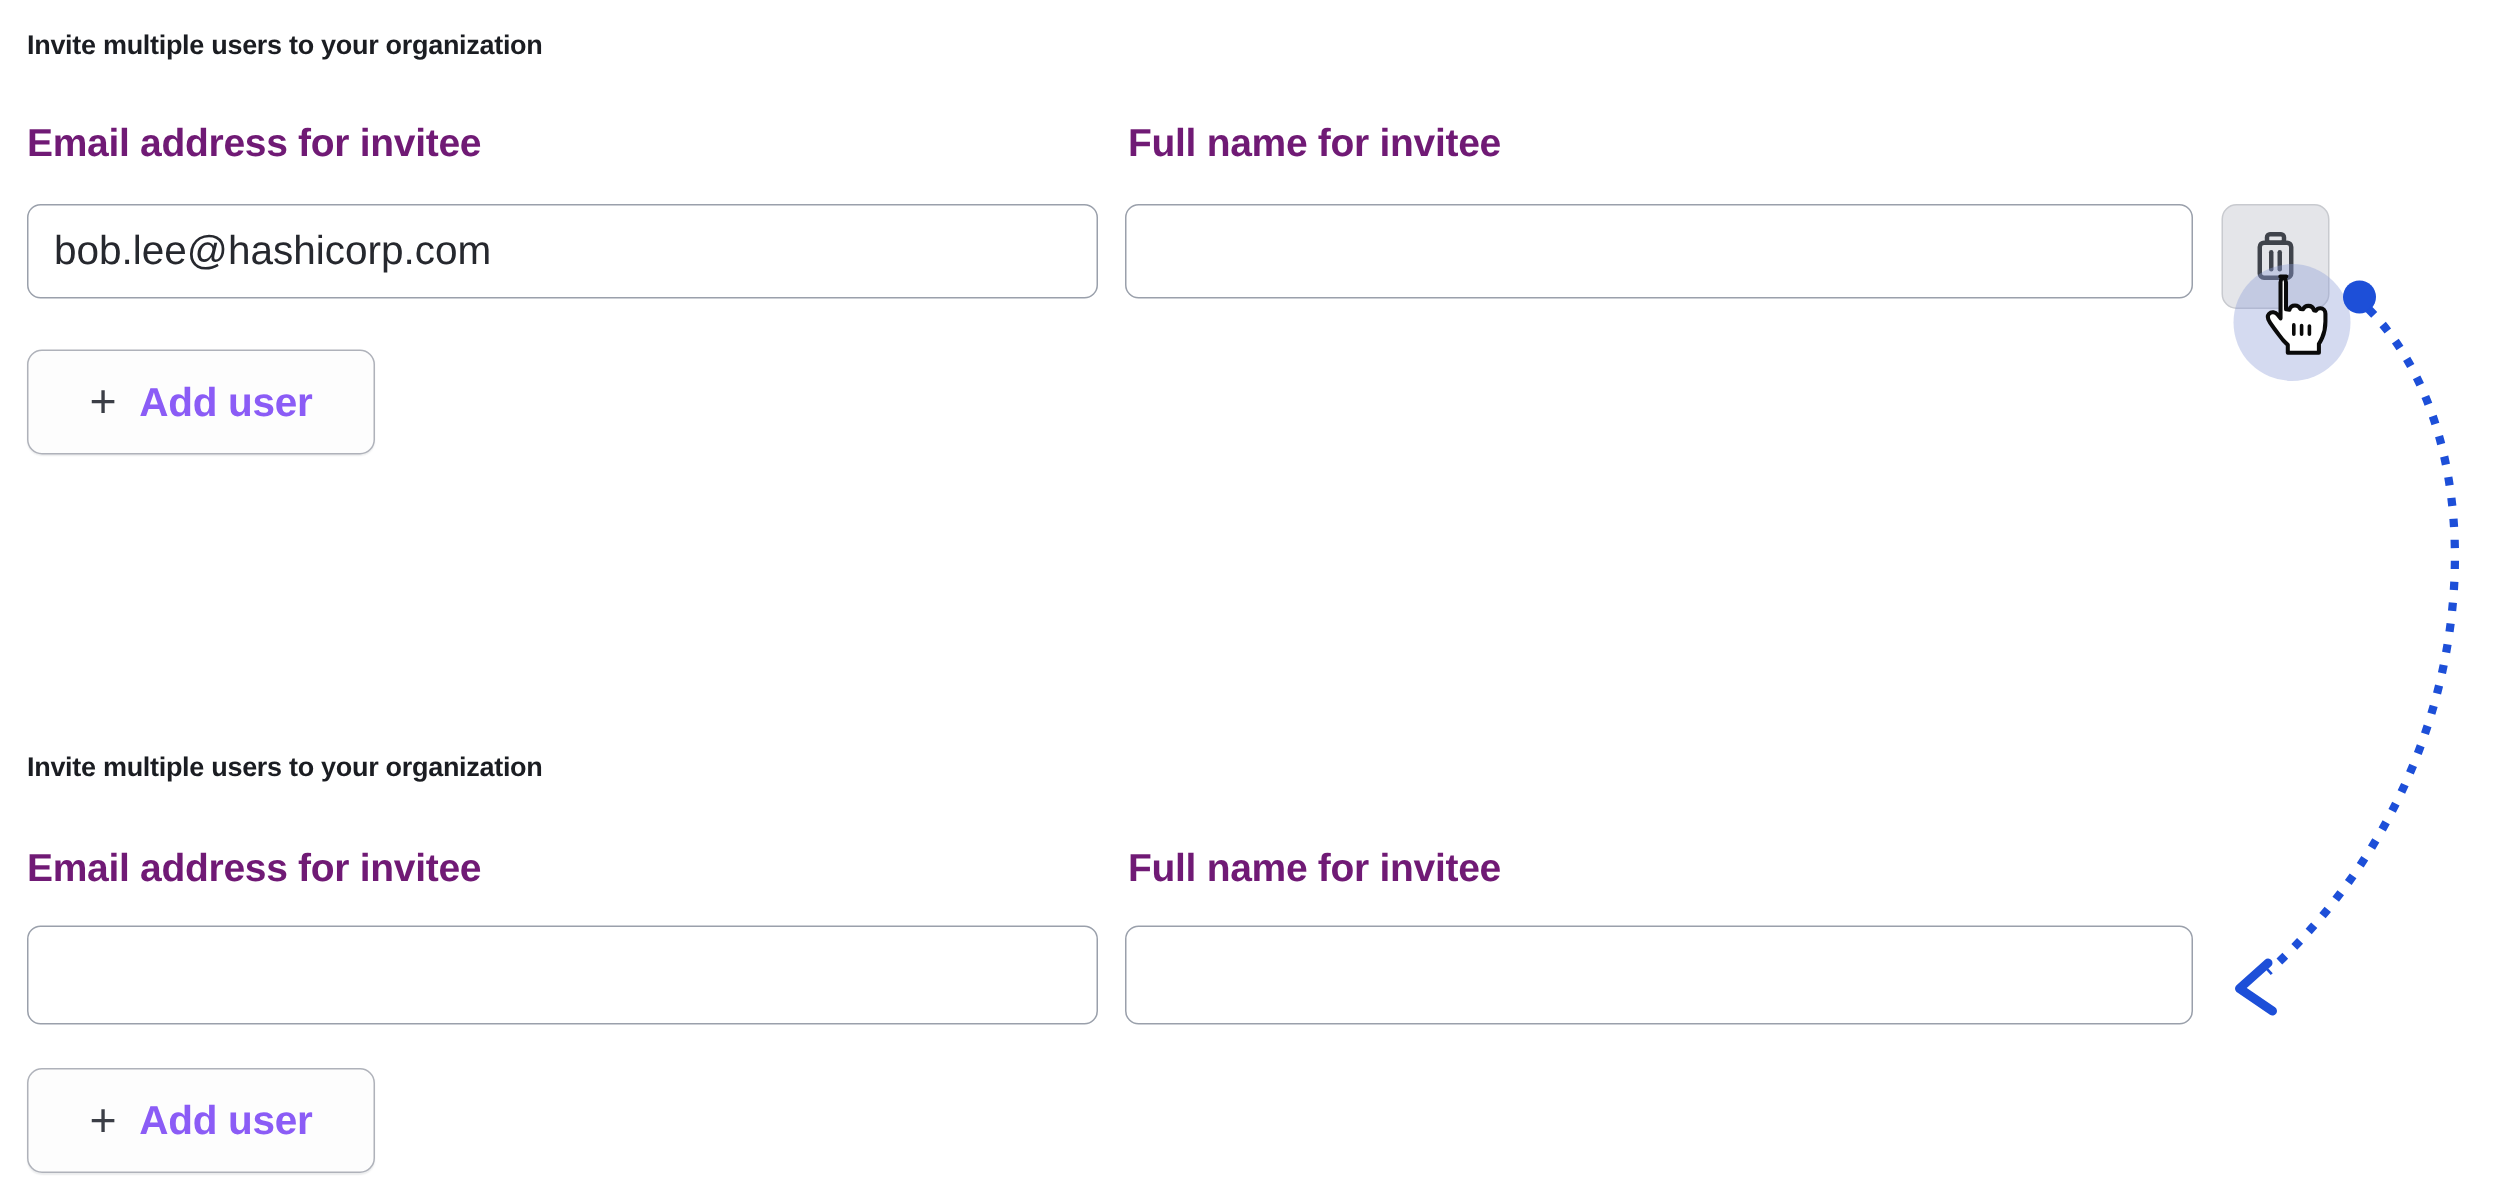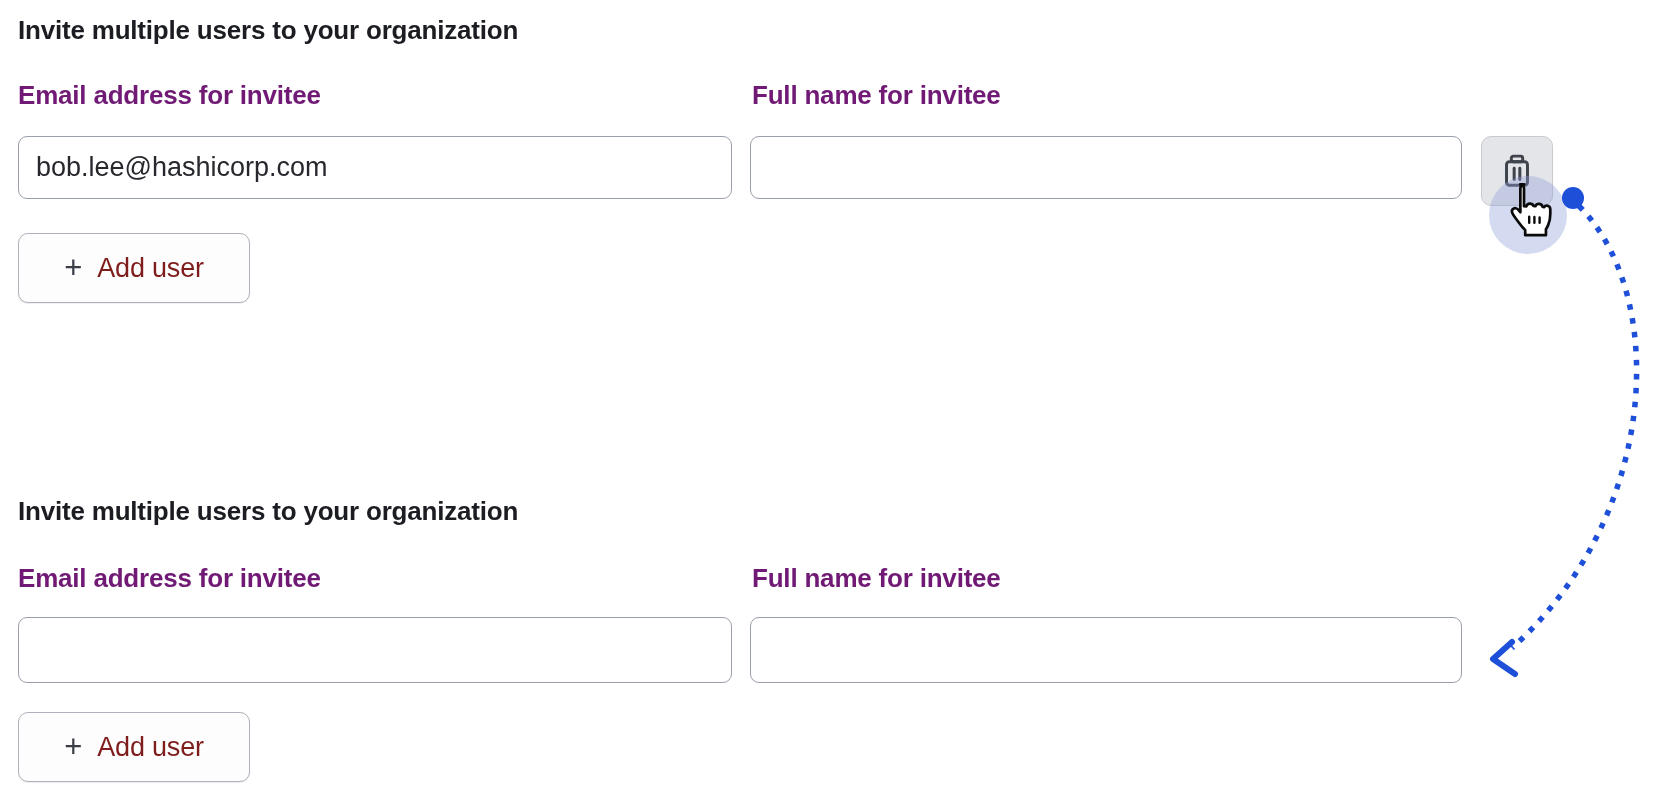--- a/index.html
+++ b/index.html
@@ -4,21 +4,21 @@
 <style>
   * { margin: 0; padding: 0; box-sizing: border-box; }
   html, body {
     width: 1672px; height: 800px;
     background: #ffffff;
     font-family: "Liberation Sans", "DejaVu Sans", sans-serif;
     overflow: hidden; position: relative;
   }
   .abs { position: absolute; }
   .section-heading {
-    font-size: 26px; font-weight: 700; color: #1b1d22;
+    font-size: 18px; font-weight: 700; color: #1b1d22;
     letter-spacing: -0.2px; line-height: 34px;
   }
   .field-label {
     font-size: 26px; font-weight: 700; color: #701a75;
     letter-spacing: -0.2px; line-height: 32px;
   }
   .text-input {
     height: 63px;
     border: 1.5px solid #9aa0ab;
     border-radius: 9px;
@@ -45,21 +45,21 @@
     gap: 15px;
     font-family: "Liberation Sans", "DejaVu Sans", sans-serif;
     cursor: pointer;
     box-shadow: 0 1px 1px rgba(101,106,118,0.12);
   }
   .add-user-btn .plus {
     font-size: 31px; font-weight: 400; color: #3b3e46; line-height: 1;
     margin-top: -2px;
   }
   .add-user-btn .lbl {
-    font-size: 27px; font-weight: 400; color: #7f1d1d; letter-spacing: -0.2px;
+    font-size: 27px; font-weight: 700; color: #8b5cf6; letter-spacing: -0.2px;
   }
   .cursor-highlight {
     left: 1489px; top: 176px; width: 78px; height: 78px;
     border-radius: 50%;
     background: rgba(141,158,216,0.38);
     pointer-events: none;
   }
   .overlay-svg { left: 0; top: 0; width: 1672px; height: 800px; pointer-events: none; }
 </style>
 </head>

